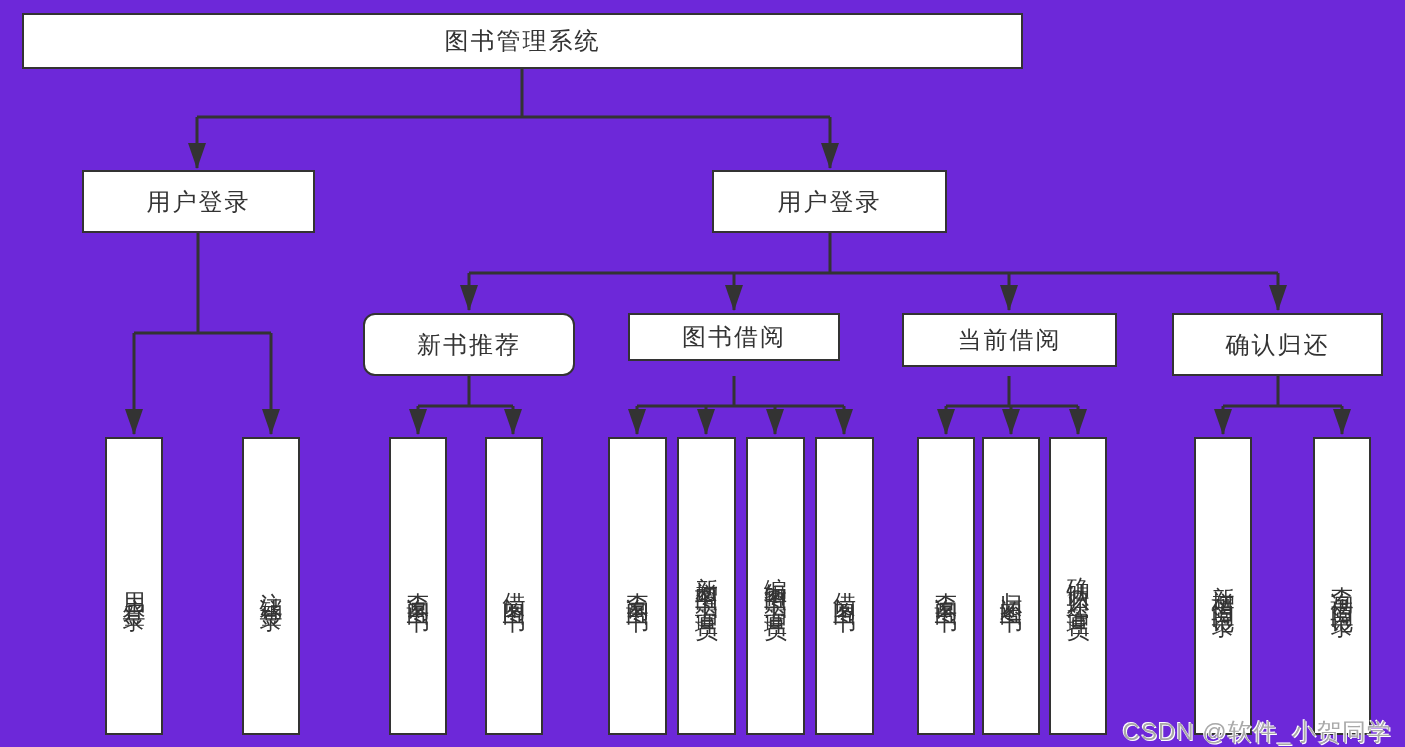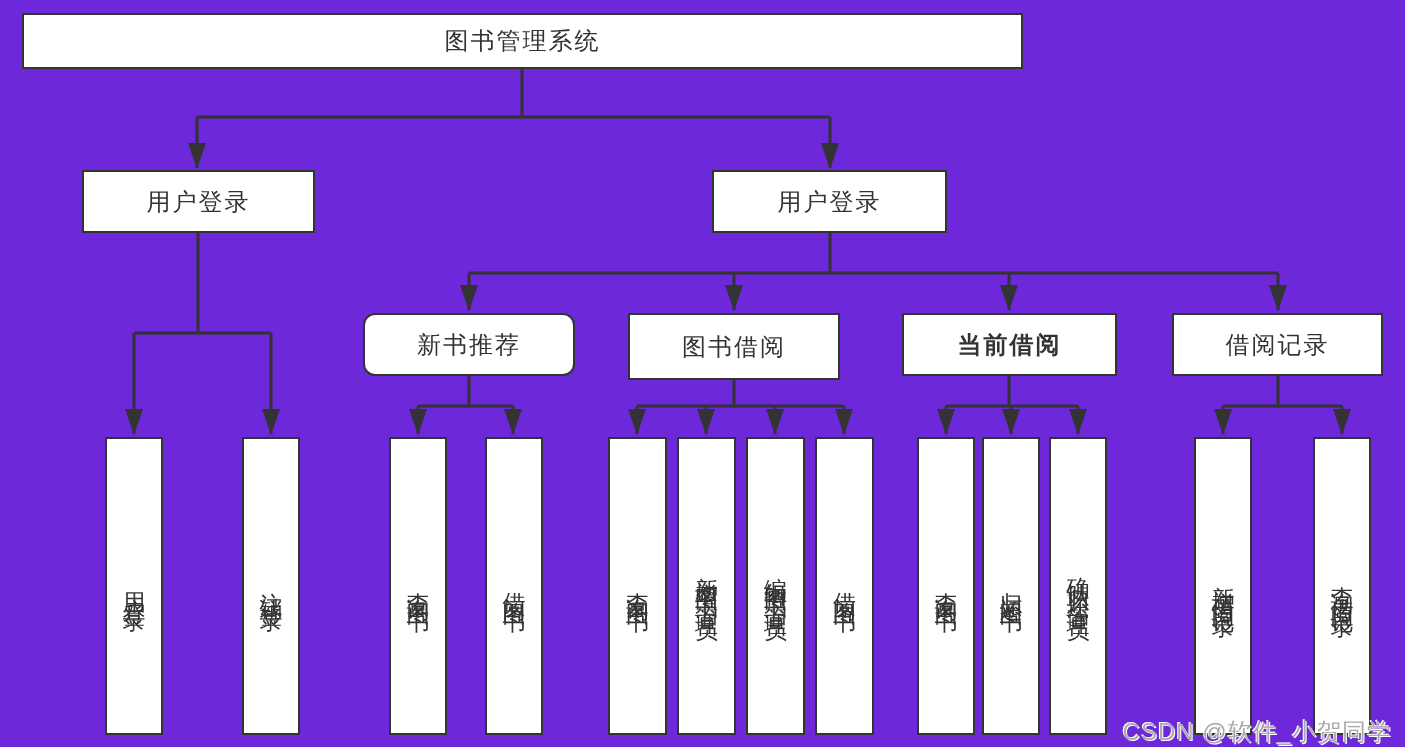--- a/index.html
+++ b/index.html
@@ -82,23 +82,23 @@
     <line x1="1223" y1="406" x2="1223" y2="434" stroke="#333333" stroke-width="3" marker-end="url(#ah)"></line>
     <line x1="1342" y1="406" x2="1342" y2="434" stroke="#333333" stroke-width="3" marker-end="url(#ah)"></line>
   </svg>
 
   <div class="node h-label" style="left:22px;top:13px;width:1001px;height:56px;">图书管理系统</div>
 
   <div class="node h-label" style="left:82px;top:170px;width:233px;height:63px;">用户登录</div>
   <div class="node h-label" style="left:712px;top:170px;width:235px;height:63px;">用户登录</div>
 
   <div class="node h-label" style="left:363px;top:313px;width:212px;height:63px;border-radius:12px;">新书推荐</div>
-  <div class="node h-label" style="left:628px;top:313px;width:212px;height:67px;">图书借阅</div>
-  <div class="node h-label" style="left:902px;top:313px;width:215px;height:63px;font-weight:bold;">当前借阅</div>
-  <div class="node h-label" style="left:1172px;top:313px;width:211px;height:63px;">借阅记录</div>
+  <div class="node h-label" style="left:628px;top:313px;width:212px;height:48px;">图书借阅</div>
+  <div class="node h-label" style="left:902px;top:313px;width:215px;height:54px;">当前借阅</div>
+  <div class="node h-label" style="left:1172px;top:313px;width:211px;height:63px;">确认归还</div>
 
   <div class="node leaf" style="left:105px;">
     <span class="v-label">用户登录</span>
   </div>
   <div class="node leaf" style="left:242px;">
     <span class="v-label">注销登录</span>
   </div>
   <div class="node leaf" style="left:389px;">
     <span class="v-label">查询图书</span>
   </div>

